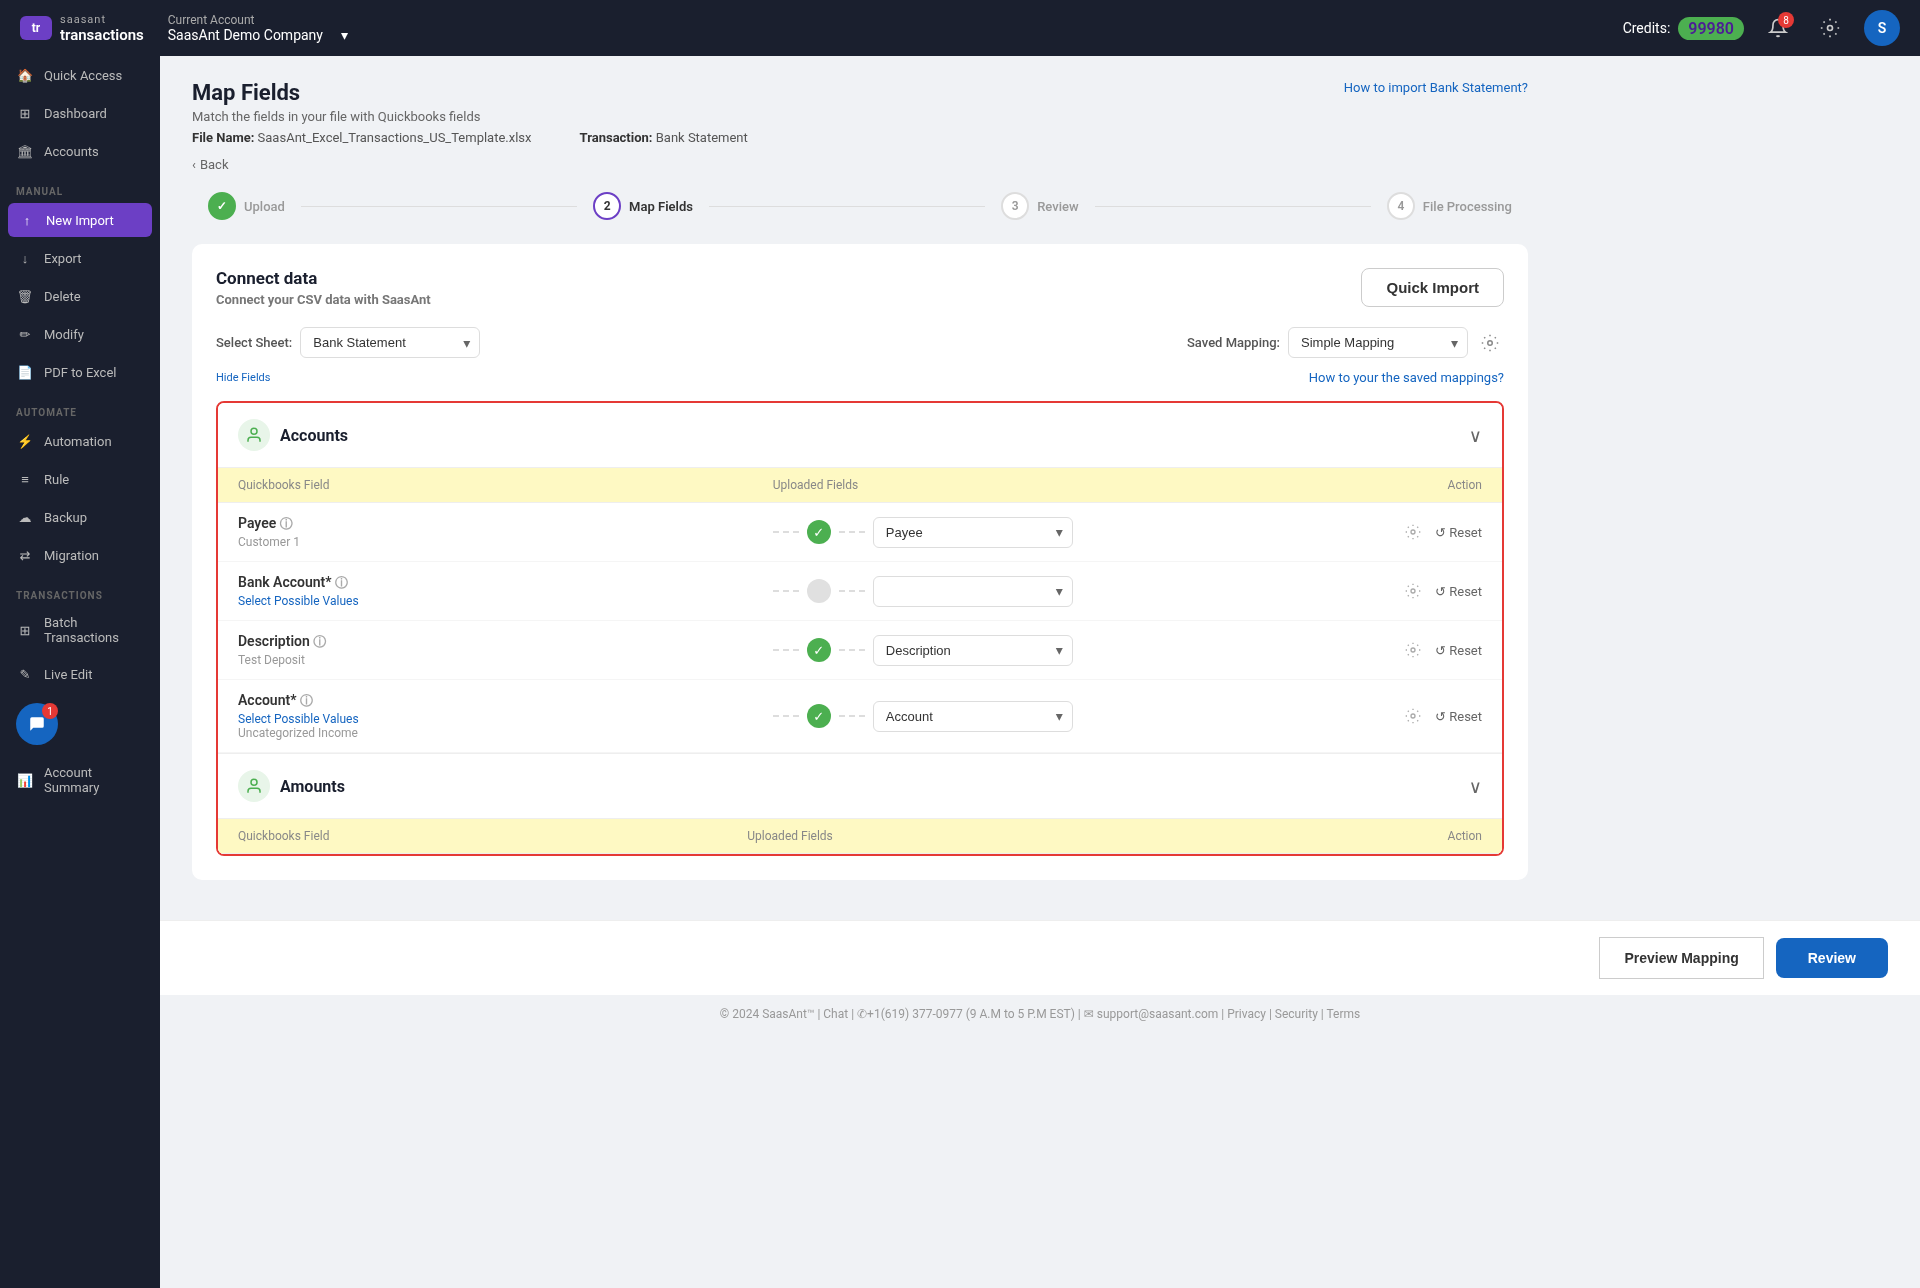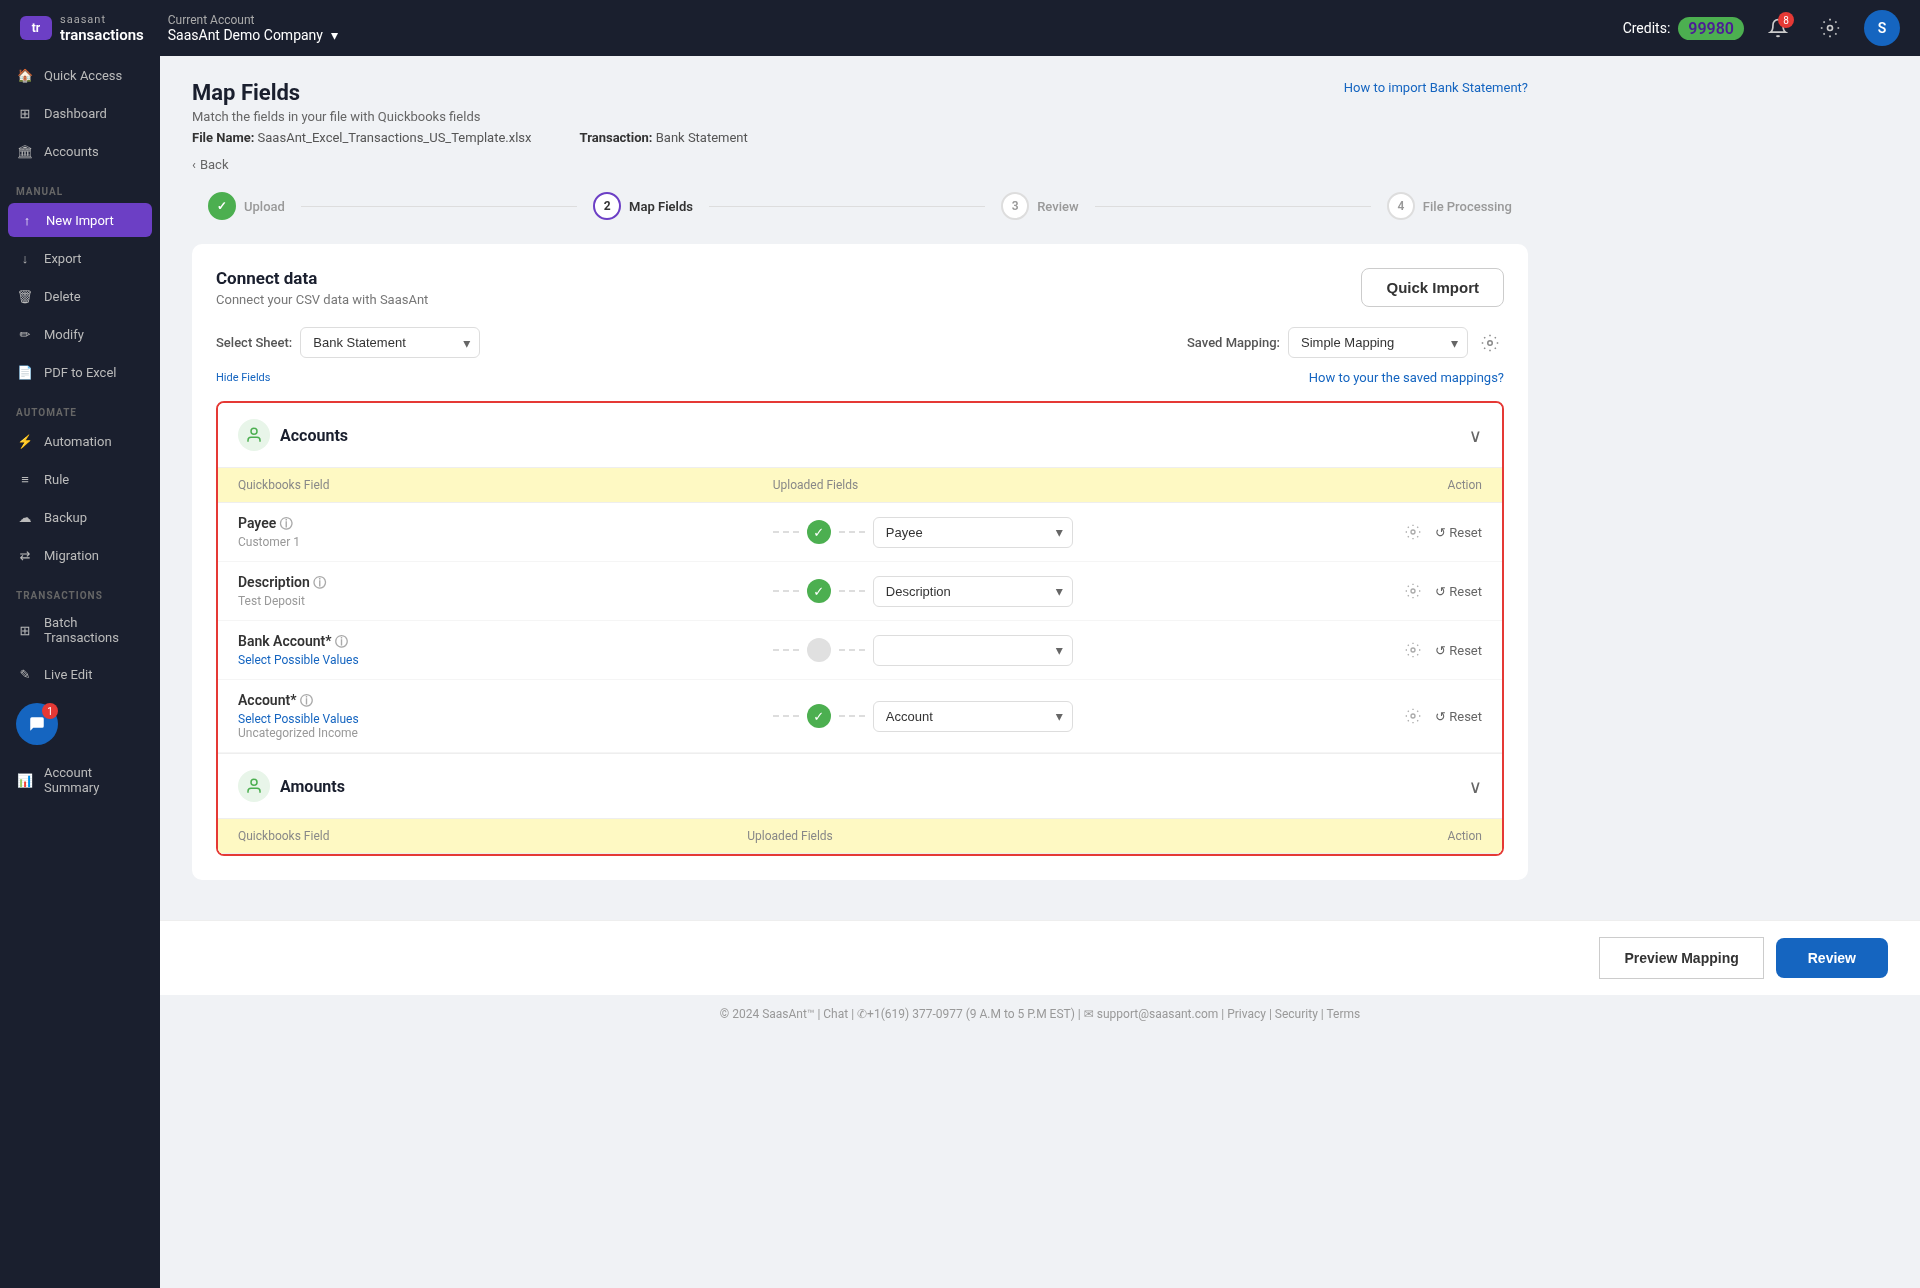--- a/index.html
+++ b/index.html
@@ -12,21 +12,21 @@
     .sidebar { width: 160px; background: #1a1f2e; color: #ccc; display: flex; flex-direction: column; overflow-y: auto; flex-shrink: 0; }
     .content { flex: 1; overflow-y: auto; background: #f0f2f5; }
 
     
     .logo-area { display: flex; align-items: center; gap: 8px; margin-right: 24px; }
     .logo-icon { width: 32px; height: 24px; background: #6c3fc5; border-radius: 6px; display: flex; align-items: center; justify-content: center; color: #fff; font-weight: bold; font-size: 12px; }
     .logo-text { display: flex; flex-direction: column; }
     .logo-brand { font-size: 11px; color: #aaa; letter-spacing: 1px; }
     .logo-product { font-size: 15px; font-weight: 600; color: #fff; }
     .header-account { display: flex; flex-direction: column; font-size: 12px; color: #aaa; }
-    .header-account span:last-child { color: #fff; font-size: 14px; display: flex; align-items: center; gap: 8px; }
+    .header-account span:last-child { color: #fff; font-size: 14px; display: flex; align-items: center; gap: 18px; }
     .header-spacer { flex: 1; }
     .header-actions { display: flex; align-items: center; gap: 16px; }
     .credits-badge { display: flex; align-items: center; gap: 8px; font-size: 14px; color: #fff; }
     .credits-value { background: #4caf50; color: #4c1d95; padding: 2px 10px; border-radius: 12px; font-size: 16px; font-weight: 600; }
     .icon-btn { width: 36px; height: 36px; border-radius: 50%; display: flex; align-items: center; justify-content: center; cursor: pointer; position: relative; color: #ccc; }
     .badge { position: absolute; top: 2px; right: 2px; background: #e53935; color: #fff; border-radius: 50%; width: 16px; height: 16px; font-size: 10px; display: flex; align-items: center; justify-content: center; }
     .avatar { width: 36px; height: 36px; border-radius: 50%; background: #1565c0; color: #fff; display: flex; align-items: center; justify-content: center; font-weight: 600; cursor: pointer; }
 
     
     .sidebar-item { display: flex; align-items: center; gap: 10px; padding: 10px 16px; font-size: 13px; color: #bbb; cursor: pointer; }
@@ -56,21 +56,21 @@
     .step.inactive .step-circle { background: #fff; color: #999; border-color: #ddd; }
     .step-circle { width: 28px; height: 28px; border-radius: 50%; border: 2px solid #ddd; display: flex; align-items: center; justify-content: center; font-size: 12px; font-weight: 600; }
     .step-label { font-weight: 500; }
     .step.active .step-label { color: #333; font-weight: 600; }
     .step-divider { flex: 1; height: 1px; background: #ddd; }
 
     
     .main-card { background: #fff; border-radius: 10px; padding: 24px; margin-bottom: 16px; }
     .card-header-row { display: flex; align-items: flex-start; justify-content: space-between; margin-bottom: 20px; }
     .card-title { font-size: 17px; font-weight: 700; color: #1a1f2e; margin-bottom: 4px; }
-    .card-subtitle { font-size: 13px; color: #777; }
+    .card-subtitle { font-size: 13px; color: #777; font-weight: bold; }
 
     
     .quick-import-btn { background: #fff; border: 1.5px solid #ccc; color: #333; padding: 10px 24px; border-radius: 8px; font-size: 15px; font-weight: 600; cursor: pointer; }
 
     
     .controls-row { display: flex; align-items: center; gap: 16px; margin-bottom: 12px; flex-wrap: wrap; }
     .control-group { display: flex; align-items: center; gap: 8px; }
     .control-label { font-size: 13px; color: #555; font-weight: 500; }
     .select-field { border: 1.5px solid #ddd; border-radius: 6px; padding: 7px 32px 7px 12px; font-size: 13px; color: #333; background: #fff; appearance: none; cursor: pointer; min-width: 180px; position: relative; }
     .select-wrapper { position: relative; display: inline-block; }
@@ -387,62 +387,62 @@
                             <circle cx="12" cy="12" r="3"></circle>
                             <path d="M12 1v2M12 21v2M4.22 4.22l1.42 1.42M18.36 18.36l1.42 1.42M1 12h2M21 12h2M4.22 19.78l1.42-1.42M18.36 5.64l1.42-1.42"></path>
                           </svg>
       </div>
       <span class="reset-link">↺ Reset</span>
     </div>
   </td>
                   </tr>
                   <tr>
                     <td>
-    <div class="qb-field-name">Description <span style="color:#aaa;font-size:13px;">ⓘ</span></div>
-    <div class="qb-field-sub ">Test Deposit</div>
+    <div class="qb-field-name">Bank Account* <span style="color:#aaa;font-size:13px;">ⓘ</span></div>
+    <div class="qb-field-sub link">Select Possible Values</div>
 
   </td>
                     <td style="width: 340px;">
     <div style="display:flex;align-items:center;gap:8px;">
       <div class="dot-line"></div>
-      <div class="check-circle">✓</div>
+      <div class="neutral-circle"></div>
       <div class="dot-line"></div>
       <div class="upload-select-wrapper">
         <select class="upload-field-select">
-          <option value="Description">Description</option>
+          <option value=""></option>
         </select>
       </div>
     </div>
   </td>
                     <td>
     <div class="action-cell">
       <div class="icon-gear">
         <svg width="16" height="16" viewBox="0 0 24 24" fill="none" stroke="#aaa" stroke-width="2">
                             <circle cx="12" cy="12" r="3"></circle>
                             <path d="M12 1v2M12 21v2M4.22 4.22l1.42 1.42M18.36 18.36l1.42 1.42M1 12h2M21 12h2M4.22 19.78l1.42-1.42M18.36 5.64l1.42-1.42"></path>
                           </svg>
       </div>
       <span class="reset-link">↺ Reset</span>
     </div>
   </td>
                   </tr>
                   <tr>
                     <td>
-    <div class="qb-field-name">Bank Account* <span style="color:#aaa;font-size:13px;">ⓘ</span></div>
-    <div class="qb-field-sub link">Select Possible Values</div>
+    <div class="qb-field-name">Description <span style="color:#aaa;font-size:13px;">ⓘ</span></div>
+    <div class="qb-field-sub ">Test Deposit</div>
 
   </td>
                     <td style="width: 340px;">
     <div style="display:flex;align-items:center;gap:8px;">
       <div class="dot-line"></div>
-      <div class="neutral-circle"></div>
+      <div class="check-circle">✓</div>
       <div class="dot-line"></div>
       <div class="upload-select-wrapper">
         <select class="upload-field-select">
-          <option value=""></option>
+          <option value="Description">Description</option>
         </select>
       </div>
     </div>
   </td>
                     <td>
     <div class="action-cell">
       <div class="icon-gear">
         <svg width="16" height="16" viewBox="0 0 24 24" fill="none" stroke="#aaa" stroke-width="2">
                             <circle cx="12" cy="12" r="3"></circle>
                             <path d="M12 1v2M12 21v2M4.22 4.22l1.42 1.42M18.36 18.36l1.42 1.42M1 12h2M21 12h2M4.22 19.78l1.42-1.42M18.36 5.64l1.42-1.42"></path>

